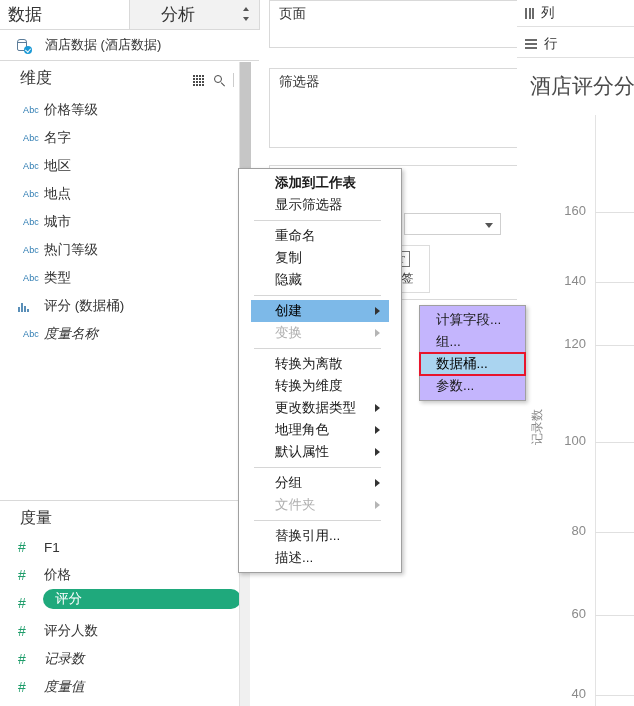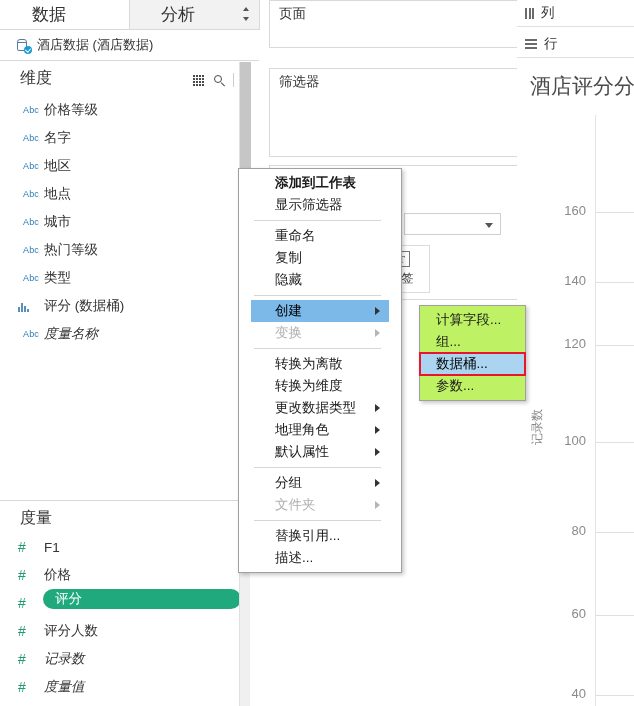--- a/index.html
+++ b/index.html
@@ -17,21 +17,21 @@
   .left-pane {
     position: absolute; left: 0; top: 0; width: 259px; height: 706px;
     background: #ffffff;
   }
   .pane-tabs {
     position: absolute; left: 0; top: 0; width: 259px; height: 30px;
     border-bottom: 1px solid #d9d9d9;
     background: #ffffff;
   }
   .tab-data {
-    position: absolute; left: 32px; top: 2px;
+    position: absolute; left: 8px; top: 2px;
     font-size: 17px; color: #333; line-height: 26px;
   }
   .tab-analysis {
     position: absolute; left: 129px; top: 0px; width: 131px; height: 30px;
     background: #f2f2f2; border-left: 1px solid #d9d9d9;
     border-right: 1px solid #d9d9d9; border-bottom: 1px solid #d9d9d9;
   }
   .tab-analysis .lbl {
     position: absolute; left: 31px; top: 3px;
     font-size: 17px; color: #333;
@@ -42,21 +42,21 @@
     display: flex; flex-direction: column; justify-content: space-between;
     align-items: center; color: #666;
   }
   .spin i { display: block; width: 0; height: 0; border-left: 3px solid transparent;
     border-right: 3px solid transparent; }
   .spin i.up { border-bottom: 4px solid #555; }
   .spin i.dn { border-top: 4px solid #555; }
 
   .ds-row {
     position: absolute; left: 0; top: 31px; width: 259px; height: 28px;
-    display: flex; align-items: center; padding-left: 16px;
+    display: flex; align-items: center; padding-left: 16px; gap: 8px;
   }
   .ds-icon { position: relative; width: 15px; height: 15px; margin-right: 6px; flex: none; }
   .ds-icon .cyl {
     position: absolute; left: 1px; top: 1px; width: 10px; height: 12px;
     border: 1.4px solid #5b7c99; border-radius: 3px 3px 2px 2px;
     background: #ffffff;
   }
   .ds-icon .cyl:after {
     content: ""; position: absolute; left: 0px; top: 2px; width: 100%;
     border-top: 1.2px solid #5b7c99;
@@ -212,21 +212,21 @@
   .mi .arr {
     position: absolute; right: 9px; top: 7px;
     width: 0; height: 0; border-top: 4px solid transparent;
     border-bottom: 4px solid transparent; border-left: 5px solid #333;
   }
   .mi.disabled .arr { border-left-color: #b5b5b5; }
   .mi-sep { height: 1px; background: #d6d6d6; margin: 4px 8px 4px 3px; }
 
   .sub-menu {
     position: absolute; left: 419px; top: 305px; width: 107px;
-    background: #bef264; border: 1px solid #a0a0a0;
+    background: #c4b5fd; border: 1px solid #a0a0a0;
     box-shadow: 2px 2px 4px rgba(0,0,0,.22);
     padding: 3px 0; z-index: 50;
   }
   .sub-menu .mi { padding-left: 16px; }
   .mi.sel-red {
     background: #aad4f0; color: #000;
     outline: 2px solid #e8152c; outline-offset: -1px;
   }
 
   .scroll-col {
@@ -380,21 +380,21 @@
 
   <div class="scroll-col">
     <div class="scroll-thumb" style="top:0; height:232px;"></div>
     <div class="scroll-thumb blue" style="top:232px; height:22px;"></div>
   </div>
 
   <div class="mid-pane">
     <div class="shelf-card" style="left:9px; top:0px; width:249px; height:48px;">
       <span class="cap">页面</span>
     </div>
-    <div class="shelf-card" style="left:9px; top:68px; width:249px; height:89px;">
+    <div class="shelf-card" style="left:9px; top:68px; width:249px; height:80px;">
       <span class="cap">筛选器</span>
     </div>
 
     <div class="shelf-card" style="left:9px; top:165px; width:249px; height:135px;"></div>
     <div class="marks-drop" style="left:144px; top:213px; width:97px; height:22px;">
       <span class="dcaret"></span>
     </div>
     <div class="mark-btn" style="left:113px; top:245px; width:57px; height:48px;">
       <span class="tbox">T</span>
       <span class="mlbl">标签</span>

